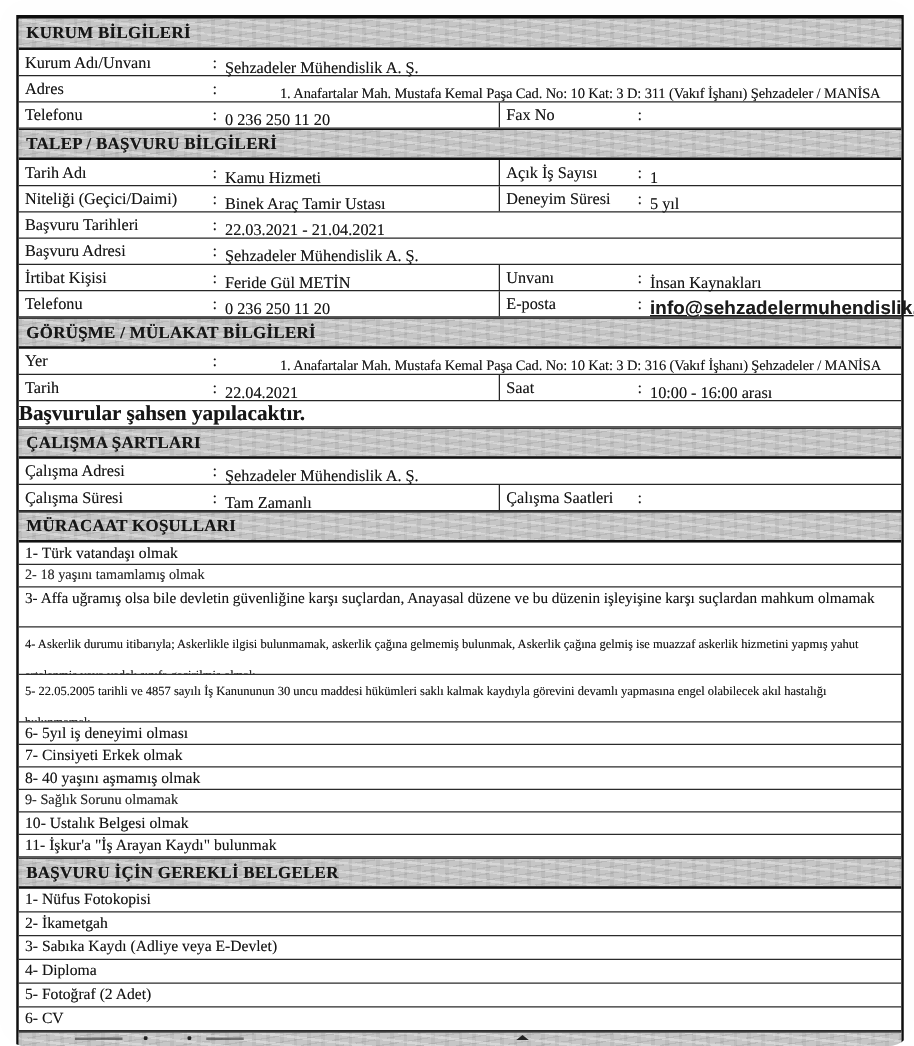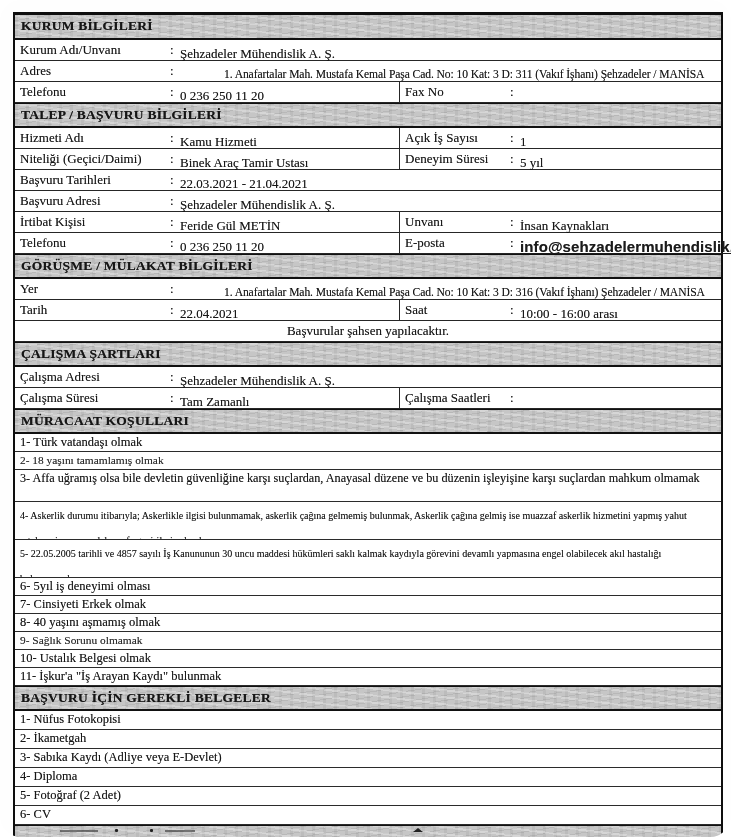--- a/index.html
+++ b/index.html
@@ -38,21 +38,21 @@
   .colon{position:absolute; left:155px; top:0; line-height:20px; text-shadow:0 0 .4px rgba(0,0,0,.45);}
   .val{position:absolute; left:165px; top:4px; line-height:20px; white-space:nowrap; text-shadow:0 0 .4px rgba(0,0,0,.45);}
   .rcell .colon{left:110px;}
   .rcell .val{left:120px;}
   .val.longaddr{font-size:11.6px; letter-spacing:-.1px;margin-left:44px;}
   .val.email{
     font-family:"Liberation Sans", sans-serif; font-weight:bold;
     font-size:15px; text-decoration:underline; letter-spacing:.1px;
     line-height:20px; color:#1b1b1b;text-align:center;
   }
-  .note{height:21px; box-sizing:border-box; border-bottom:1px solid #262626; text-align:center; font-size:13px; line-height:20px; text-shadow:0 0 .4px rgba(0,0,0,.45);}
+  .note{height:21px; box-sizing:border-box; border-bottom:1px solid #262626; font-size:17px; line-height:20px; text-shadow:0 0 .4px rgba(0,0,0,.45);font-weight:bold;}
   
   .item{height:18px; box-sizing:border-box; border-bottom:1px solid #2b2b2b; padding-left:5px; font-size:12.5px; line-height:16.5px; overflow:hidden; white-space:nowrap; text-shadow:0 0 .4px rgba(0,0,0,.45);}
   .item.small{font-size:11.4px; color:#2a2a2a;}
   .item.tall{height:32px; font-size:12.2px; line-height:15px; padding-top:1px;}
   .item.wrap2{height:38px; font-size:10px; line-height:25px; padding-top:1px; white-space:normal; padding-right:16px;}
   .item.doc18{height:19px;}
   
   .hrow.clipped{height:21px; position:relative; border-bottom:none;}
   .ltop{position:absolute; background:#222;}
   .ltop.dot{width:3px; height:3px; top:3px; border-radius:1px;}
@@ -93,21 +93,21 @@
         <span class="colon">:</span>
         <span class="val"></span>
       </div>
     </div>
 
     <div class="hrow">
       <span>TALEP / BAŞVURU BİLGİLERİ</span>
     </div>
     <div class="frow split">
       <div class="lcell">
-        <span class="lbl">Hizmeti Adı</span>
+        <span class="lbl">Tarih Adı</span>
         <span class="colon">:</span>
         <span class="val">Kamu Hizmeti</span>
       </div>
       <div class="rcell">
         <span class="lbl">Açık İş Sayısı</span>
         <span class="colon">:</span>
         <span class="val">1</span>
       </div>
     </div>
     <div class="frow split">

